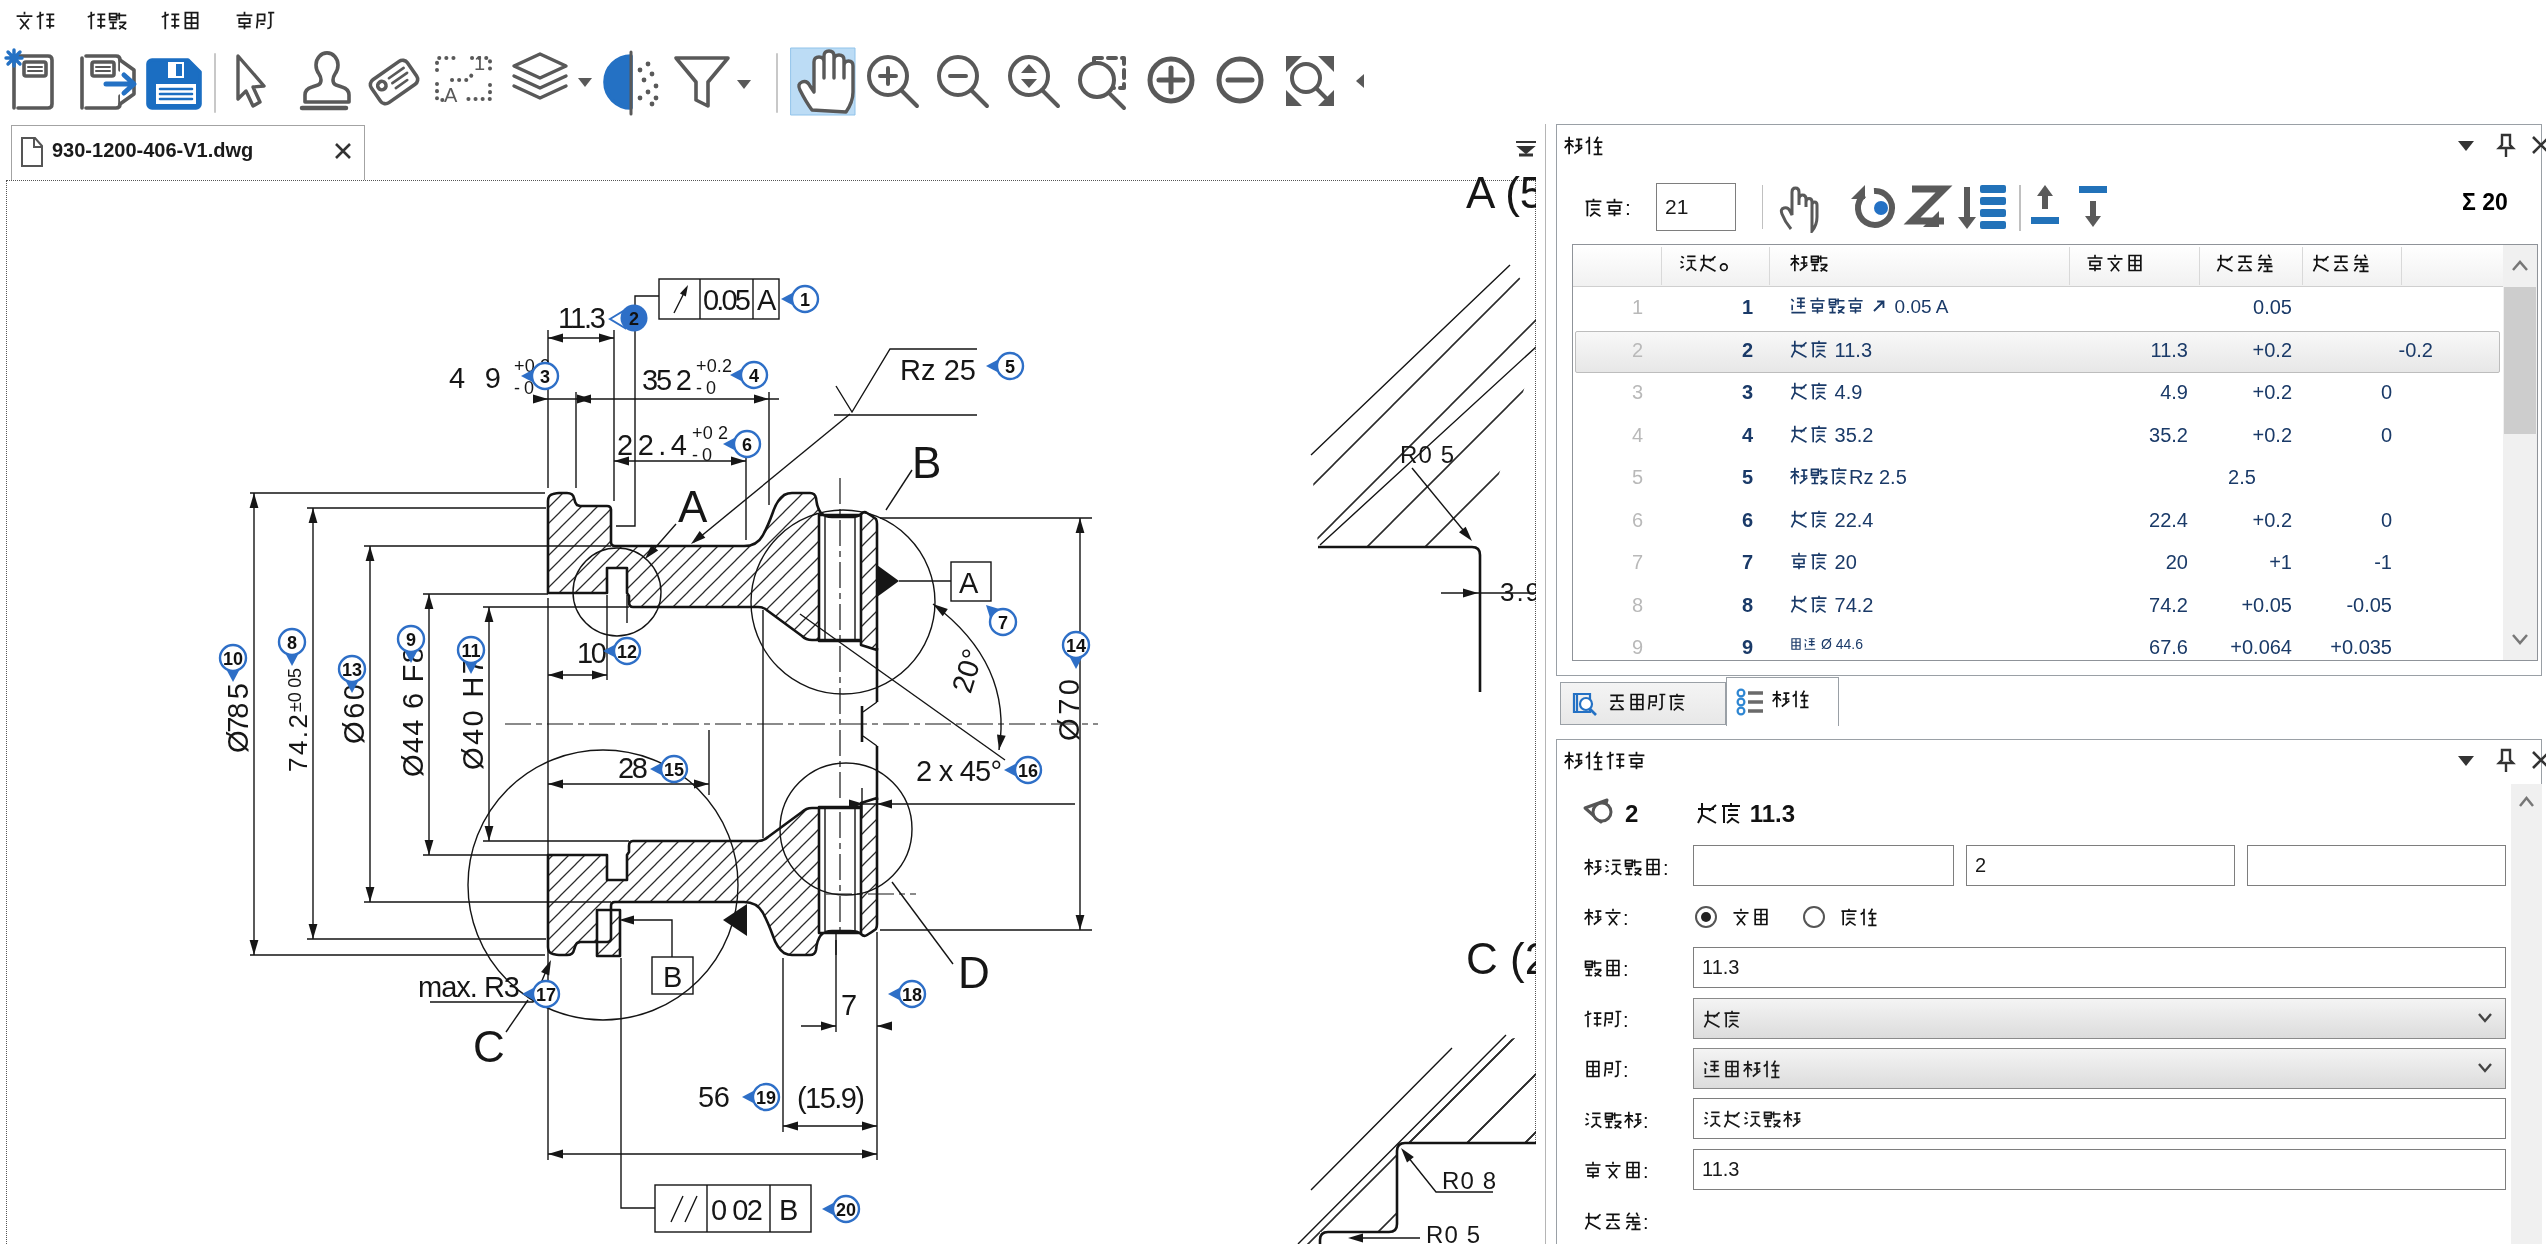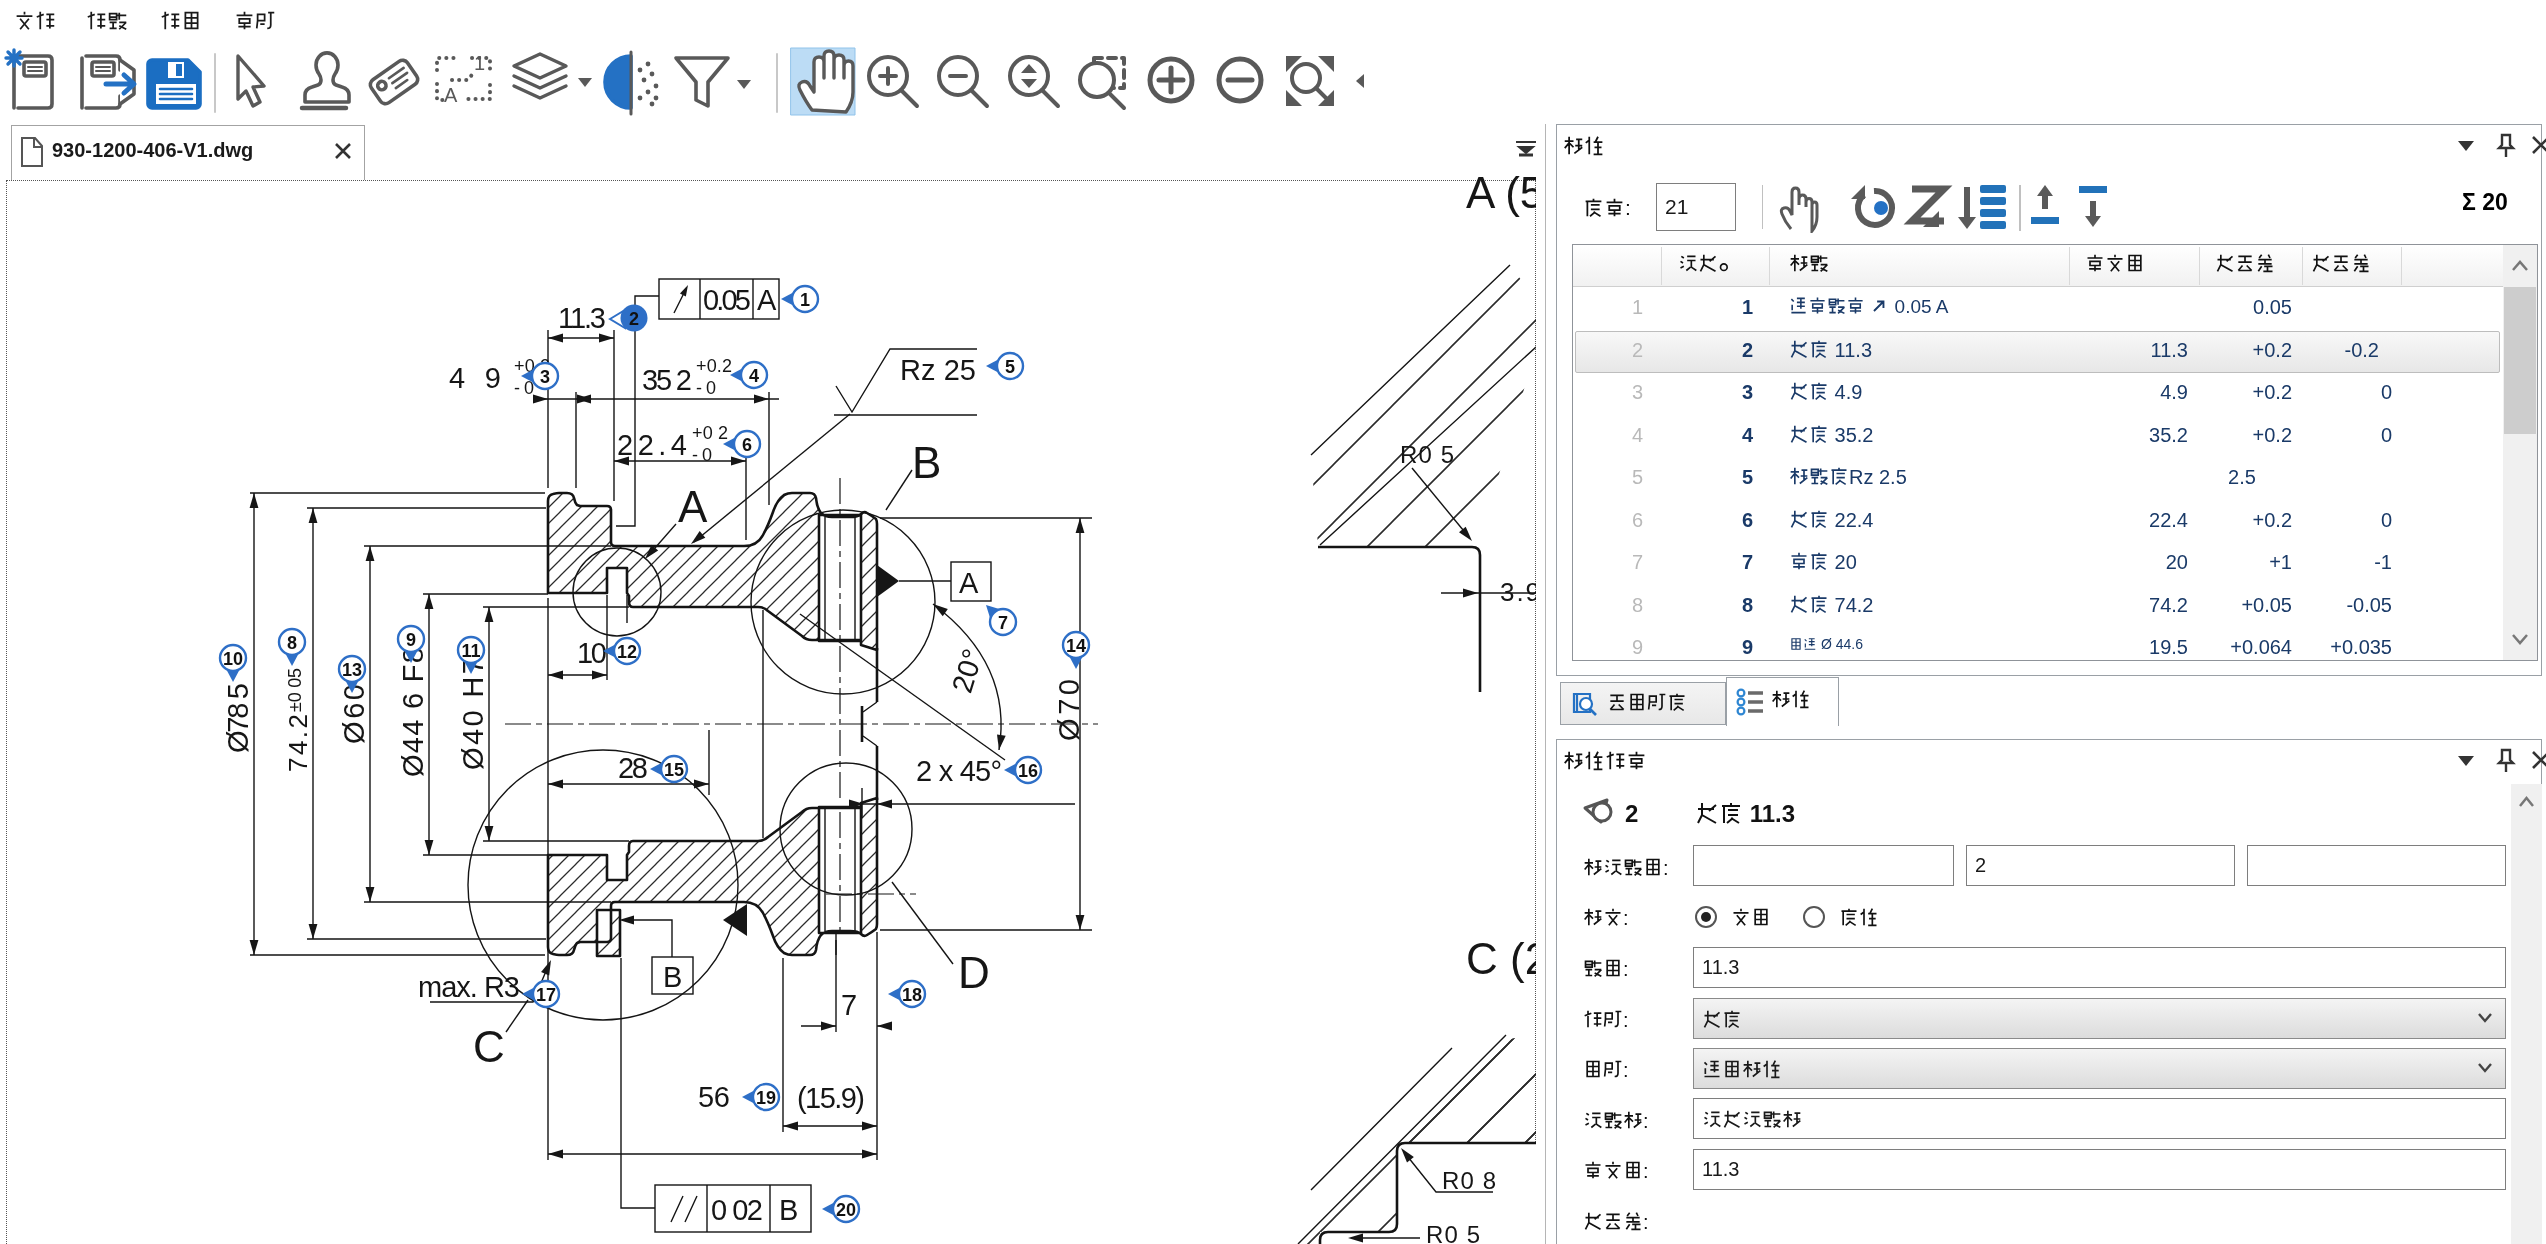--- a/index.html
+++ b/index.html
@@ -637,21 +637,21 @@
           <div style="position:absolute;left:2px;top:85.5px;width:925px;height:42px;background:linear-gradient(#f8f8f8,#e7e7e7);border:1px solid #bdbdbd;border-radius:2px"></div>
           <div class="abs" style="left:0;top:93.5px;width:70px;text-align:right;font-size:20px;color:#b9b9b9">2</div>
           <div class="abs nvy" style="left:100px;top:93.5px;width:80px;text-align:right;font-size:20px;font-weight:bold">2</div>
           <div class="abs nvy" style="left:216px;top:93.5px;font-size:20px"><svg viewBox="0 0 24 24" class="cg">
               <use href="#p5"></use>
             </svg><svg viewBox="0 0 24 24" class="cg">
               <use href="#p7"></use>
             </svg> 11.3</div>
           <div class="abs nvy" style="left:500px;top:93.5px;width:115px;text-align:right;font-size:20px">11.3</div>
           <div class="abs nvy" style="left:619px;top:93.5px;width:100px;text-align:right;font-size:20px">+0.2</div>
-          <div class="abs nvy" style="left:706px;top:93.5px;width:100px;text-align:right;font-size:20px">-0.2</div>
+          <div class="abs nvy" style="left:760px;top:93.5px;width:100px;text-align:right;font-size:20px">-0.2</div>
           <div class="abs" style="left:0;top:136px;width:70px;text-align:right;font-size:20px;color:#b9b9b9">3</div>
           <div class="abs nvy" style="left:100px;top:136px;width:80px;text-align:right;font-size:20px;font-weight:bold">3</div>
           <div class="abs nvy" style="left:216px;top:136px;font-size:20px"><svg viewBox="0 0 24 24" class="cg">
               <use href="#p5"></use>
             </svg><svg viewBox="0 0 24 24" class="cg">
               <use href="#p7"></use>
             </svg> 4.9</div>
           <div class="abs nvy" style="left:500px;top:136px;width:115px;text-align:right;font-size:20px">4.9</div>
           <div class="abs nvy" style="left:619px;top:136px;width:100px;text-align:right;font-size:20px">+0.2</div>
           <div class="abs nvy" style="left:719px;top:136px;width:100px;text-align:right;font-size:20px">0</div>
@@ -707,21 +707,21 @@
           <div class="abs nvy" style="left:500px;top:348.5px;width:115px;text-align:right;font-size:20px">74.2</div>
           <div class="abs nvy" style="left:619px;top:348.5px;width:100px;text-align:right;font-size:20px">+0.05</div>
           <div class="abs nvy" style="left:719px;top:348.5px;width:100px;text-align:right;font-size:20px">-0.05</div>
           <div class="abs" style="left:0;top:391px;width:70px;text-align:right;font-size:20px;color:#b9b9b9">9</div>
           <div class="abs nvy" style="left:100px;top:391px;width:80px;text-align:right;font-size:20px;font-weight:bold">9</div>
           <div class="abs nvy" style="left:216px;top:391px;font-size:14px"><svg viewBox="0 0 24 24" class="cg">
               <use href="#p0"></use>
             </svg><svg viewBox="0 0 24 24" class="cg">
               <use href="#p10"></use>
             </svg> Ø 44.6</div>
-          <div class="abs nvy" style="left:500px;top:391px;width:115px;text-align:right;font-size:20px">19.5</div>
+          <div class="abs nvy" style="left:500px;top:391px;width:115px;text-align:right;font-size:20px">67.6</div>
           <div class="abs nvy" style="left:619px;top:391px;width:100px;text-align:right;font-size:20px">+0.064</div>
           <div class="abs nvy" style="left:719px;top:391px;width:100px;text-align:right;font-size:20px">+0.035</div>
         </div>
 
     <div style="position:absolute;left:930px;top:0;width:34px;height:415px;background:#f0f0f0">
       <svg width="34" height="42" viewBox="0 0 34 42" style="position:absolute;top:0">
             <path d="M10 25l7-8 7 8" fill="none" stroke="#777" stroke-width="2.5"></path>
           </svg>
       <div style="position:absolute;left:1px;top:42px;width:32px;height:147px;background:#cdcdcd"></div>
       <svg width="34" height="42" viewBox="0 0 34 42" style="position:absolute;bottom:0">

